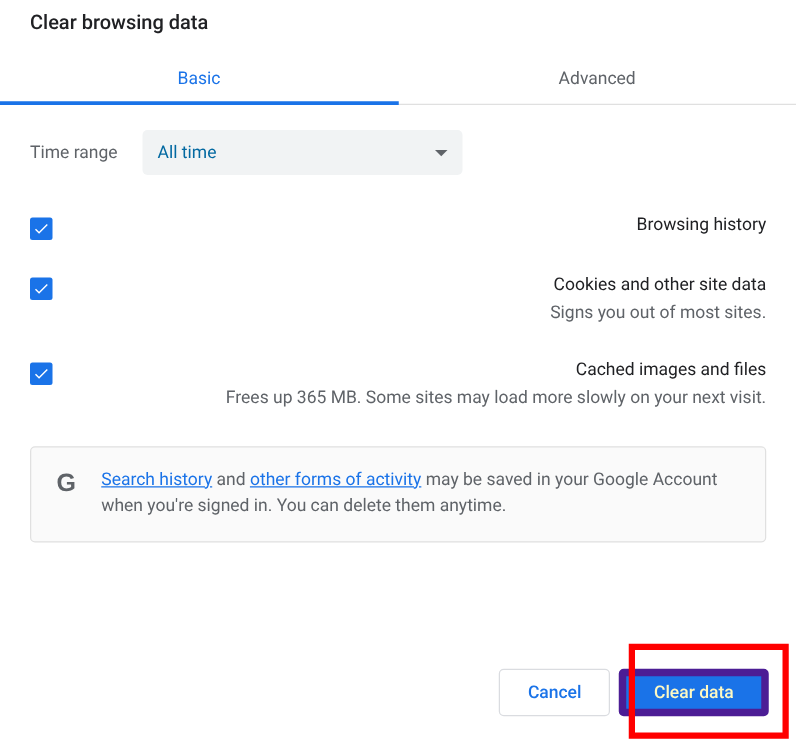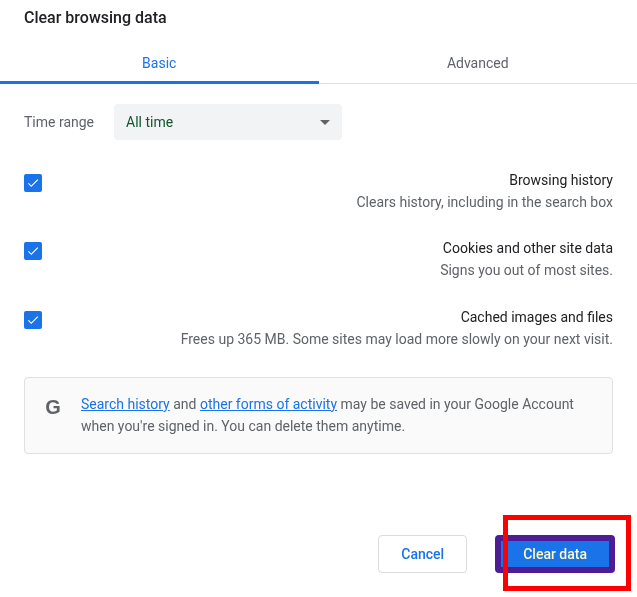--- a/index.html
+++ b/index.html
@@ -56,27 +56,27 @@
     margin-bottom: 32px;
   }
   .time-label {
     color: #5f6368;
     font-size: 14px;
   }
   .select {
     background: #f1f3f4;
     border-radius: 4px;
     height: 36px;
-    width: 228px;
+    width: 256px;
     display: flex;
     align-items: center;
     justify-content: space-between;
     padding: 0 12px;
     cursor: pointer;
-    color: #14532d;
+    color: #0369a1;
   }
   .select .arrow {
     width: 0; height: 0;
     border-left: 5px solid transparent;
     border-right: 5px solid transparent;
     border-top: 5px solid #5f6368;
   }
   .option-row {
     display: flex;
     align-items: flex-start;
@@ -135,21 +135,21 @@
   .info-text a {
     color: #1a73e8;
     text-decoration: underline;
     cursor: pointer;
   }
   .footer {
     position: absolute;
     right: 22px;
     bottom: 24px;
     display: flex;
-    gap: 28px;
+    gap: 7px;
     align-items: center;
   }
   .btn {
     height: 38px;
     border-radius: 4px;
     font-size: 14px;
     font-weight: 500;
     padding: 0 22px;
     display: inline-flex;
     align-items: center;
@@ -203,21 +203,20 @@
     </div>
 
     <div class="option-row">
       <div class="checkbox">
         <svg viewBox="0 0 24 24">
             <path fill="#fff" d="M9 16.2 4.8 12l-1.4 1.4L9 19 21 7l-1.4-1.4z"></path>
           </svg>
       </div>
       <div class="opt-text">
         <div class="opt-title">Browsing history</div>
-        <div class="opt-desc">Clears history, including in the search box</div>
       </div>
     </div>
 
     <div class="option-row">
       <div class="checkbox">
         <svg viewBox="0 0 24 24">
             <path fill="#fff" d="M9 16.2 4.8 12l-1.4 1.4L9 19 21 7l-1.4-1.4z"></path>
           </svg>
       </div>
       <div class="opt-text">

